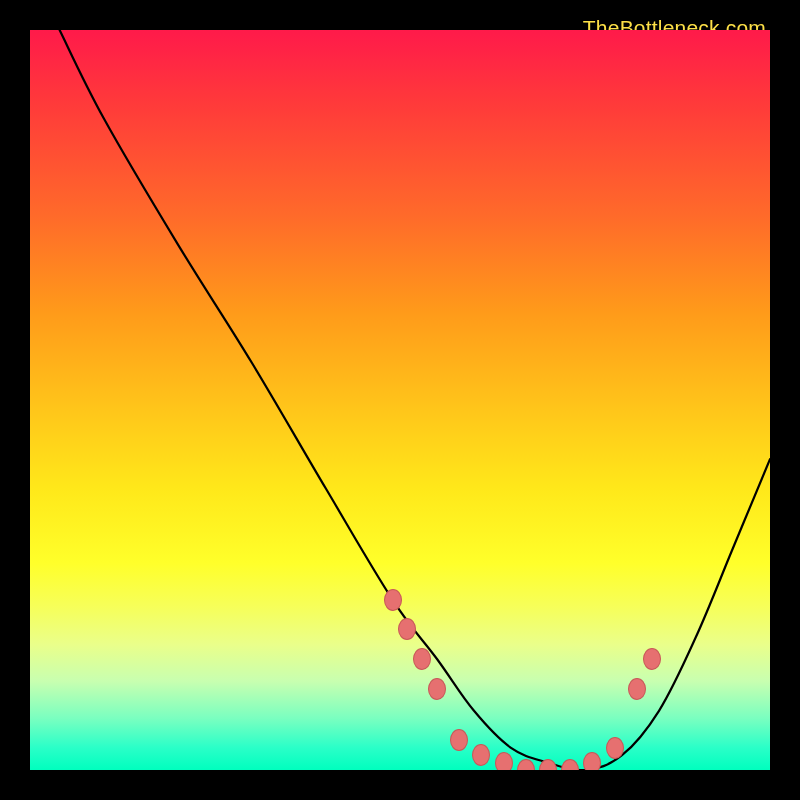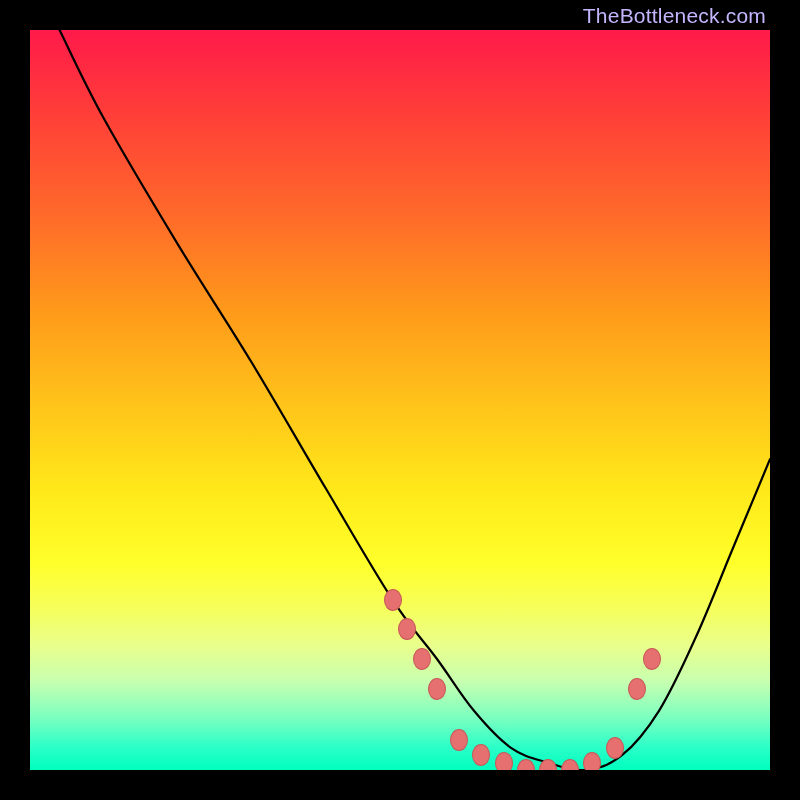--- a/index.html
+++ b/index.html
@@ -36,25 +36,25 @@
     position: absolute;
     width: 18px;
     height: 22px;
     background: #e67070;
     border: 1px solid #c85858;
     border-radius: 9px / 11px;
     transform: translate(-50%, -50%);
   }
   .attribution {
     position: absolute;
-    top: 4px;
+    top: 16px;
     right: 34px;
     font-family: Arial, Helvetica, sans-serif;
     font-size: 21px;
-    color: #c4b5fd;
+    color: #fde047;
     letter-spacing: 0.2px;
   }
 </style>
 </head>
 <body>
 
 <div class="frame">
   <div class="attribution">TheBottleneck.com</div>
   <div class="plot-area">
     <div class="gradient-bg"></div>

